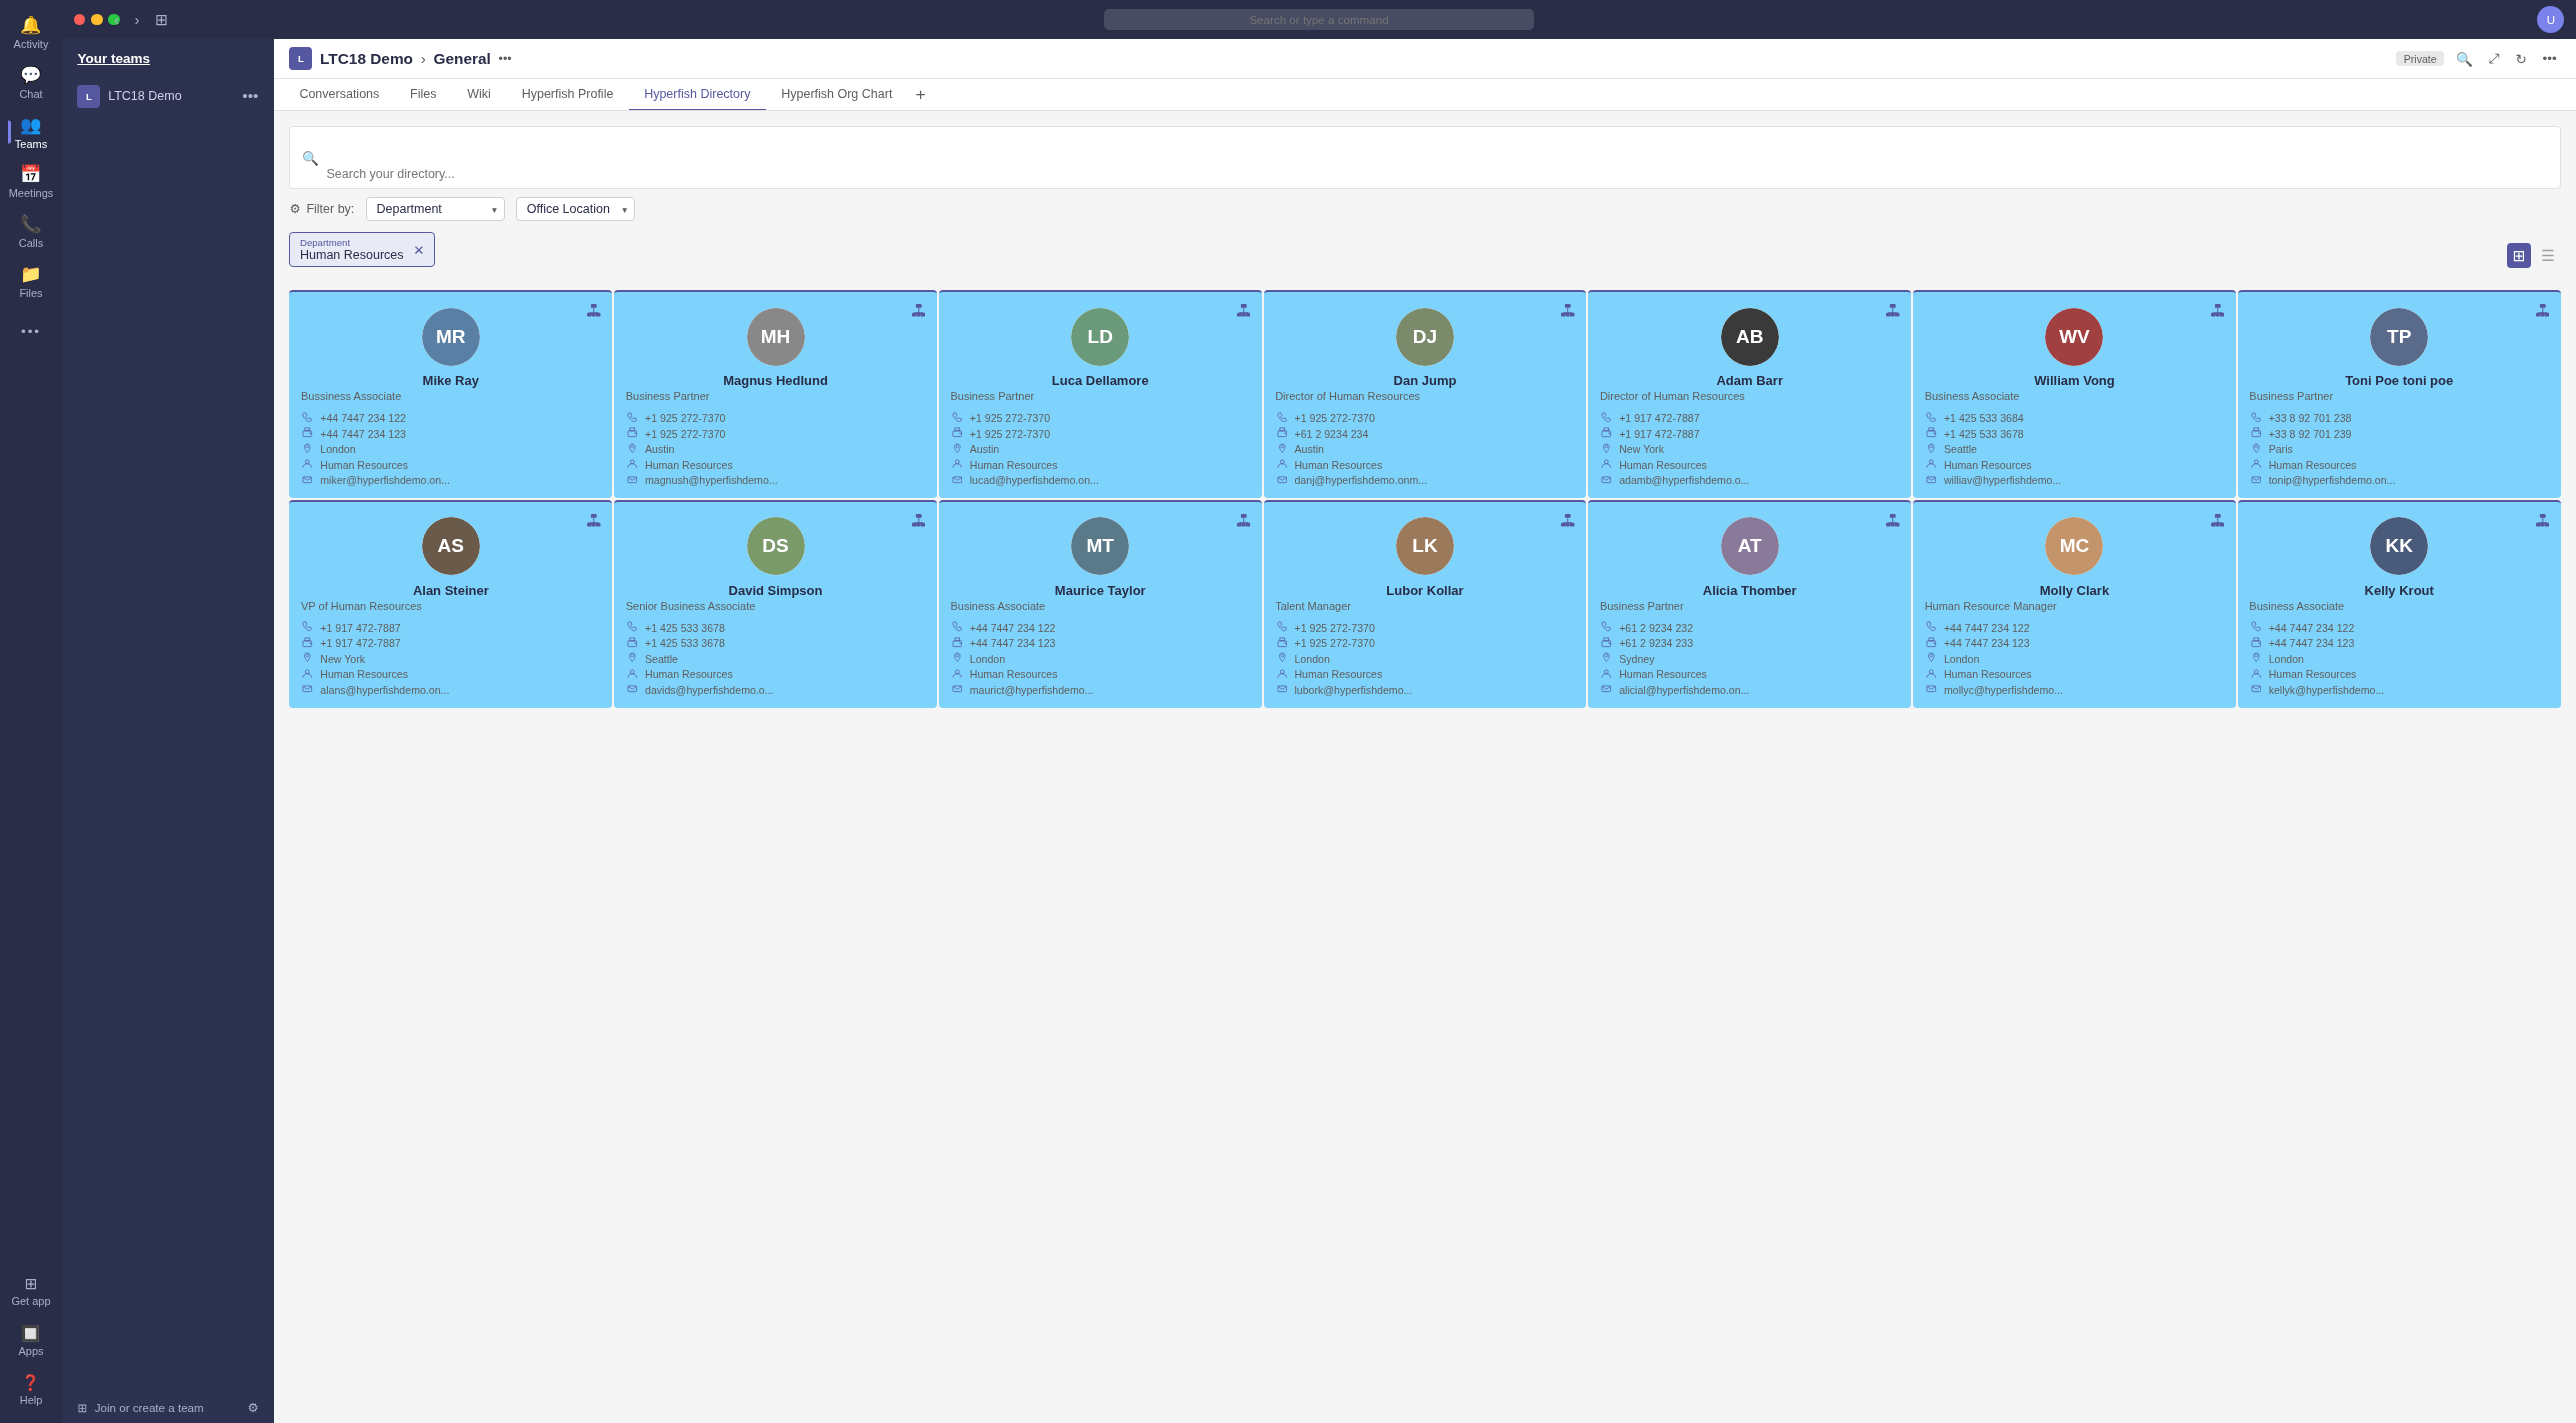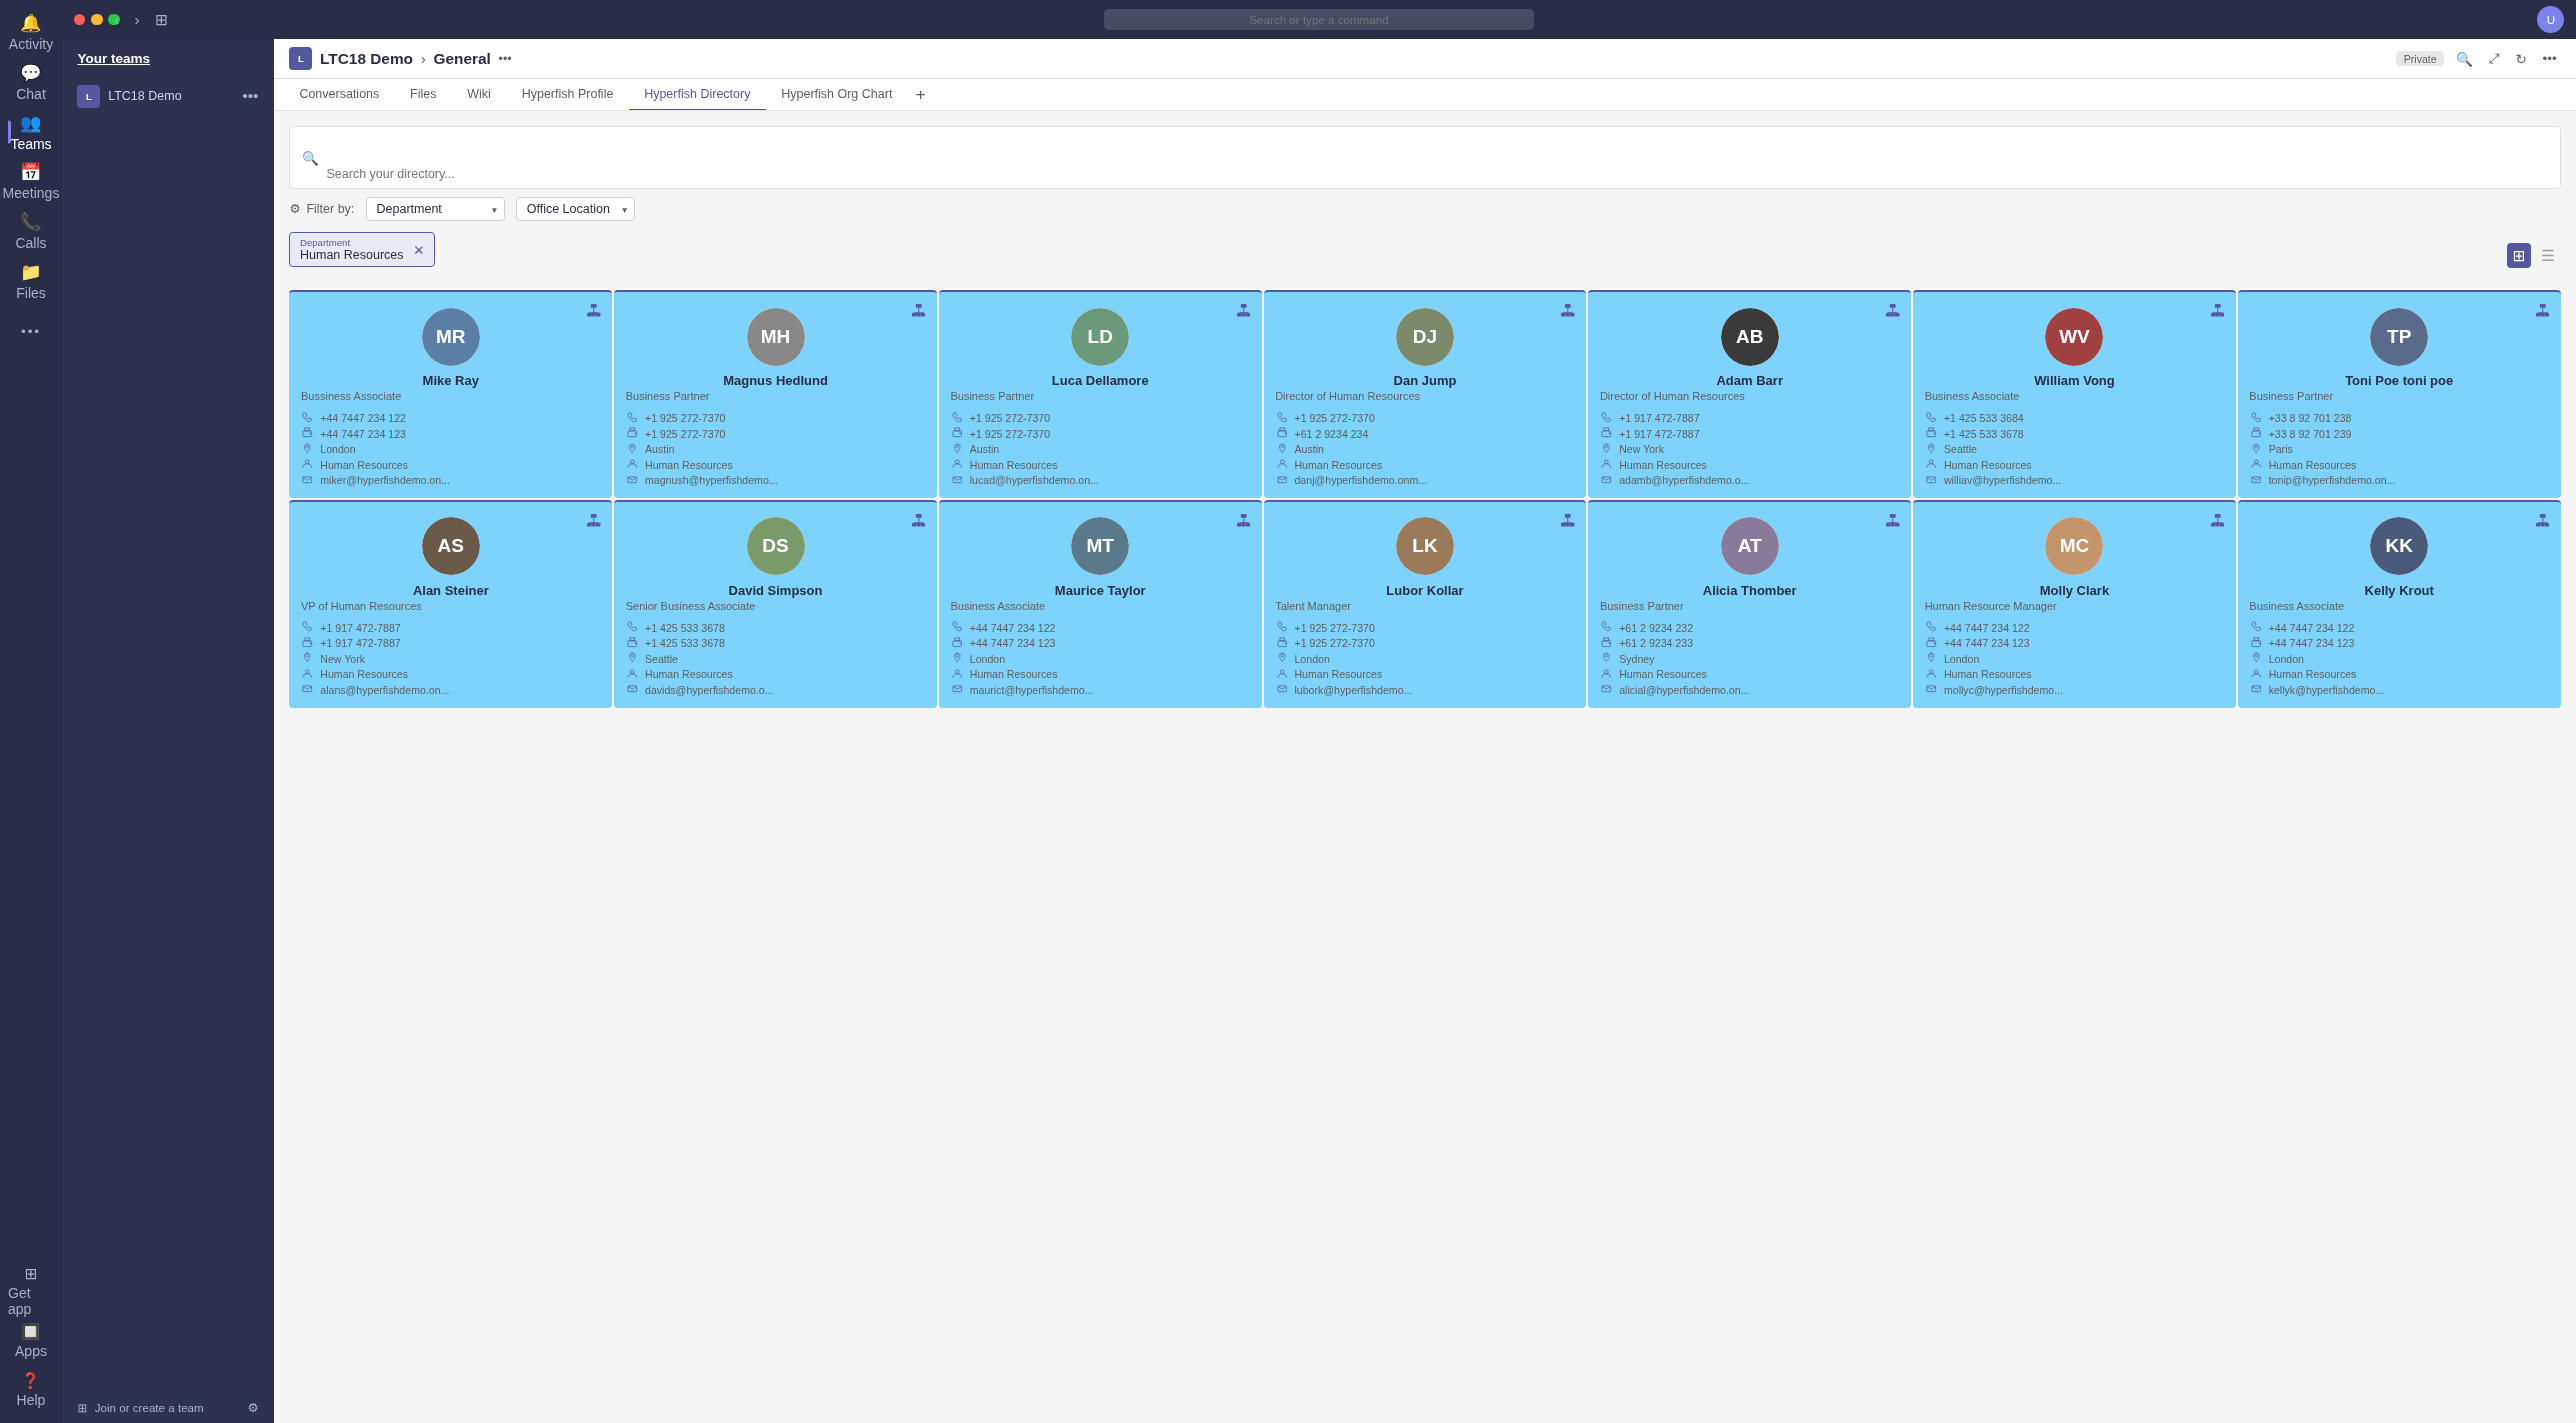--- a/index.html
+++ b/index.html
@@ -3,21 +3,21 @@
   <meta charset="utf-8">
   <style>
     * { box-sizing: border-box; margin: 0; padding: 0; }
     body { font-family: 'Segoe UI', Arial, sans-serif; background: #f0f0f0; display: flex; height: 100vh; overflow: hidden; font-size: 12.5px; }
 
     
     .sidebar { width: 62px; background: #292d47; display: flex; flex-direction: column; align-items: center; padding: 7.7px 0; flex-shrink: 0; }
     .sidebar-icon { width: 46px; height: 46px; display: flex; flex-direction: column; align-items: center; justify-content: center; cursor: pointer; border-radius: 7.7px; color: #a8b0c8; margin: 1.9px 0; font-size: 19px; position: relative; }
     .sidebar-icon.active { color: white; }
     .sidebar-icon.active::before { content: ''; position: absolute; left: 0; top: 50%; transform: translateY(-50%); width: 2.9px; height: 23px; background: #7b83eb; border-radius: 0 1.9px 1.9px 0; }
-    .sidebar-icon-label { font-size: 14px; margin-top: 1.9px; color: #a8b0c8; }
+    .sidebar-icon-label { font-size: 11px; margin-top: 1.9px; color: #a8b0c8; }
     .sidebar-icon.active .sidebar-icon-label { color: white; }
 
     
     .titlebar { background: #292d47; height: 39px; display: flex; align-items: center; justify-content: center; position: relative; }
     .titlebar-controls { position: absolute; left: 11.6px; display: flex; gap: 5.8px; }
     .titlebar-btn { width: 11.6px; height: 11.6px; border-radius: 50%; }
     .titlebar-btn.red { background: #ff5f57; }
     .titlebar-btn.yellow { background: #febc2e; }
     .titlebar-btn.green { background: #28c840; }
     .titlebar-search { background: rgba(255,255,255,0.15); border: none; border-radius: 5px; color: #ccc; font-size: 11.6px; padding: 3.9px 11.6px; width: 430px; text-align: center; outline: none; }

